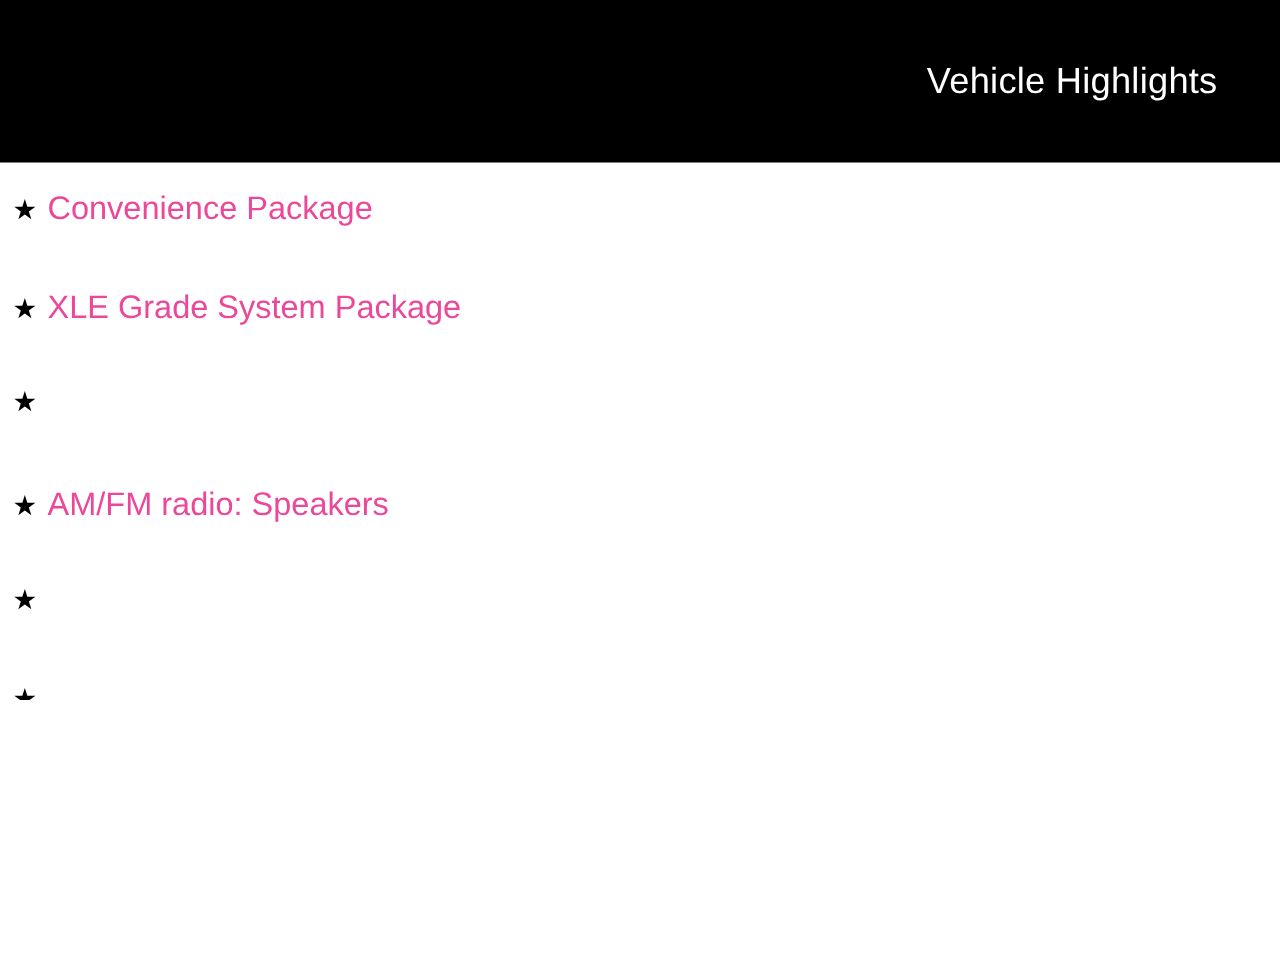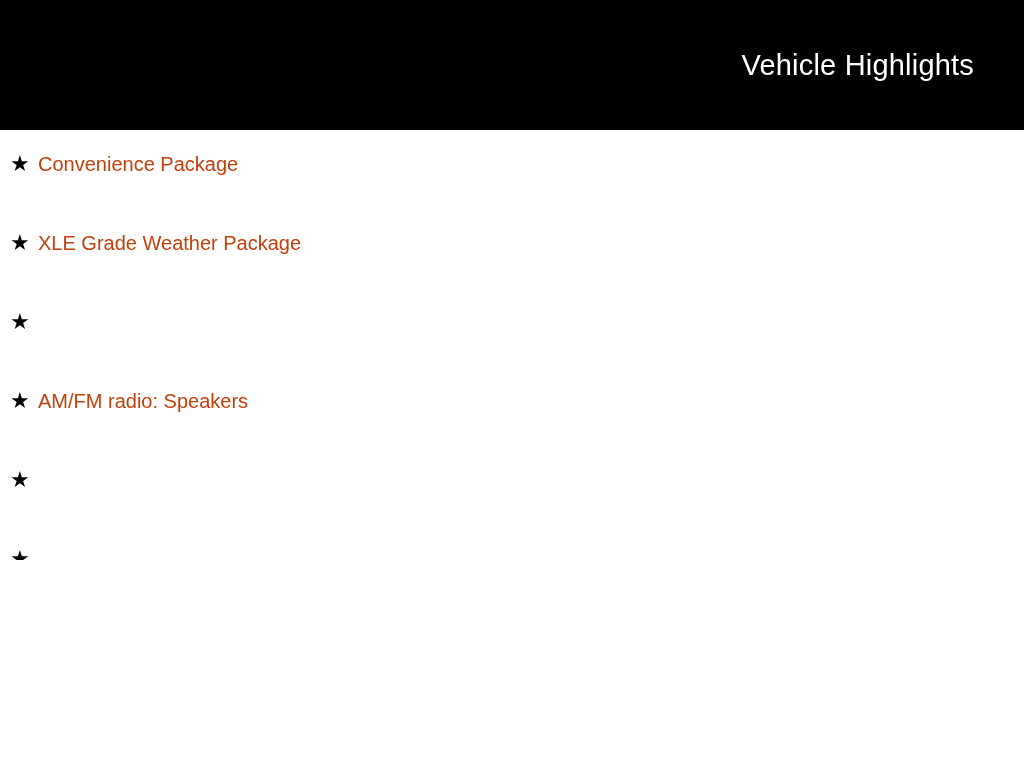--- a/index.html
+++ b/index.html
@@ -56,43 +56,43 @@
   .star-icon {
     display: inline-block;
     width: 28px;
     font-size: 22px;
     line-height: 1;
     color: #000000;
     flex: 0 0 auto;
     text-align: left;
   }
   .item-label {
-    font-size: 20px;
-    color: #c2410c;
+    font-size: 26px;
+    color: #ec4899;
     line-height: 1;
     white-space: nowrap;
   }
 </style>
 </head>
 <body>
 
 <div id="page">
 
   <div id="header-bar">
     <div id="header-title">Vehicle Highlights</div>
   </div>
 
   <ul id="highlights-list">
     <li class="highlight-item">
       <span class="star-icon">★</span>
       <span class="item-label">Convenience Package</span>
     </li>
     <li class="highlight-item">
       <span class="star-icon">★</span>
-      <span class="item-label">XLE Grade Weather Package</span>
+      <span class="item-label">XLE Grade System Package</span>
     </li>
     <li class="highlight-item">
       <span class="star-icon">★</span>
     </li>
     <li class="highlight-item">
       <span class="star-icon">★</span>
       <span class="item-label">AM/FM radio: Speakers</span>
     </li>
     <li class="highlight-item">
       <span class="star-icon">★</span>

